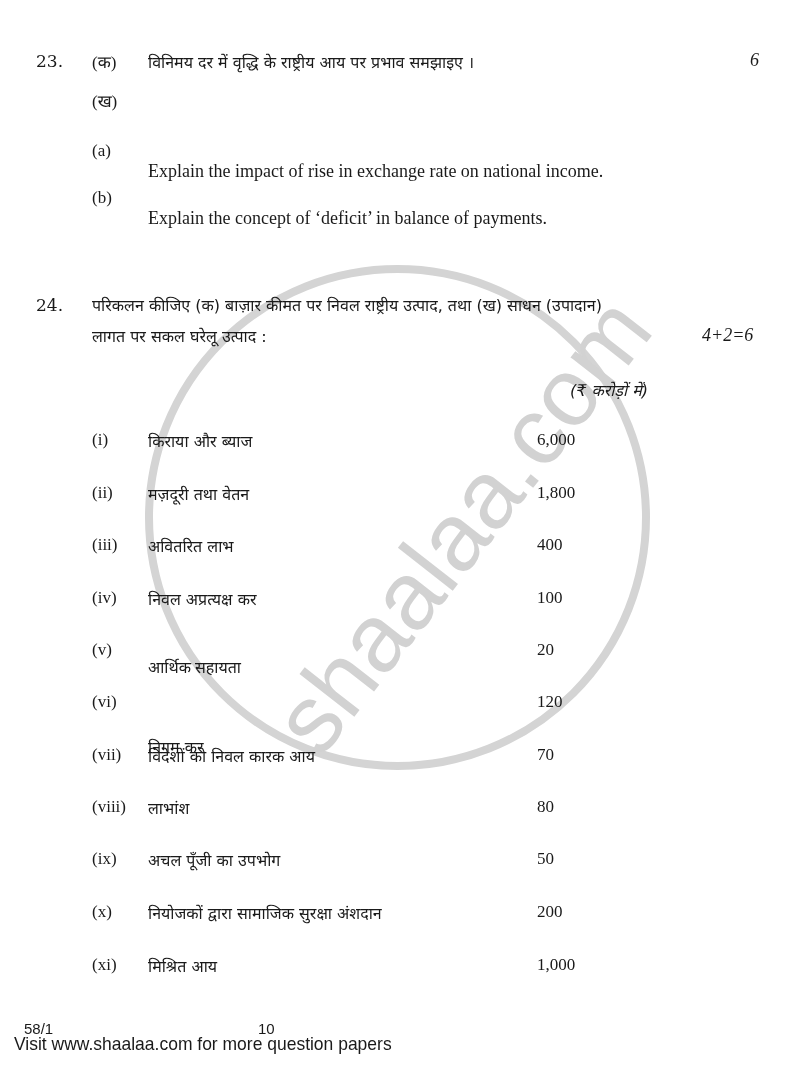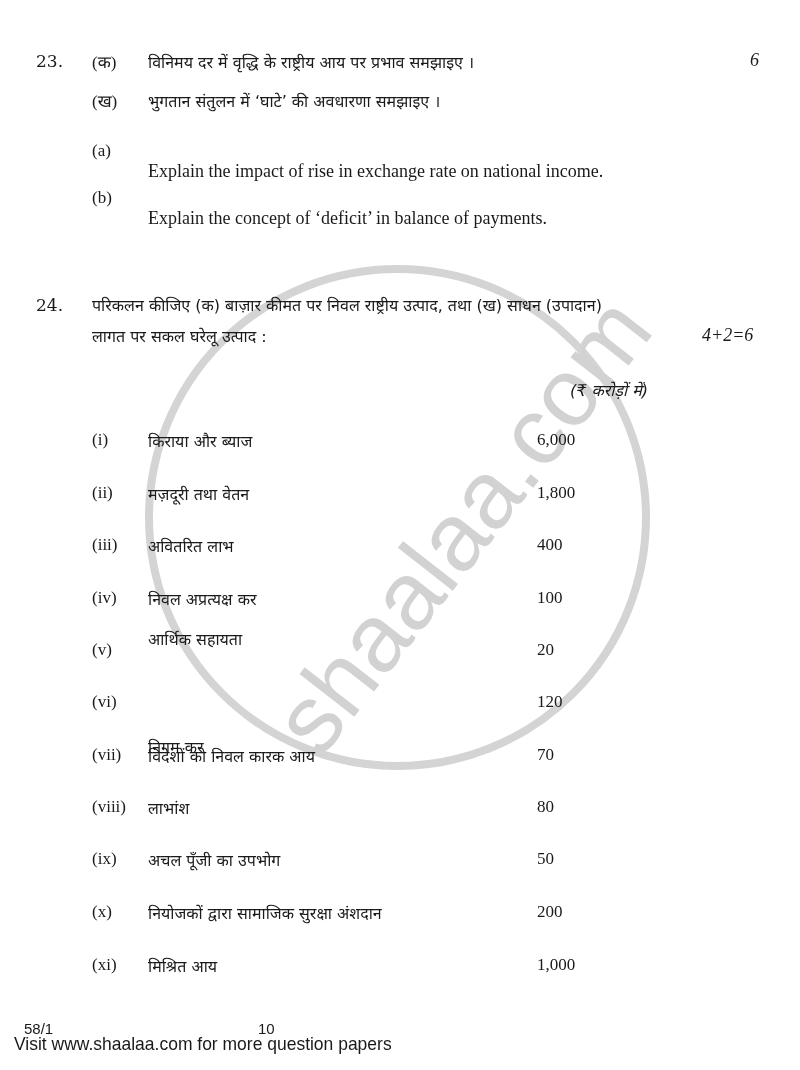--- a/index.html
+++ b/index.html
@@ -34,21 +34,20 @@
   <div class="wm-text abs">shaalaa.com</div>
 </div>
 
 <div class="layer">
   <span class="abs qnum" style="left:36px;top:51px;">23.</span>
   <span class="abs lbl" style="left:92px;top:50px;">(क)</span>
   <span class="abs hi" style="left:148px;top:51px;">विनिमय दर में वृद्धि के राष्ट्रीय आय पर प्रभाव समझाइए ।</span>
   <span class="abs marks" style="left:750px;top:50px;">6</span>
 
   <span class="abs lbl" style="left:92px;top:89px;">(ख)</span>
-  <span class="abs hi" style="left:148px;top:90px;">भुगतान संतुलन में ‘घाटे’ की अवधारणा समझाइए ।</span>
 
   <span class="abs lbl" style="left:92px;top:141px;">(a)</span>
   <span class="abs en" style="left:148px;top:140px;">Explain the impact of rise in exchange rate on national income.</span>
 
   <span class="abs lbl" style="left:92px;top:188px;">(b)</span>
   <span class="abs en" style="left:148px;top:187px;">Explain the concept of ‘deficit’ in balance of payments.</span>
 </div>
 
 <div class="layer">
   <span class="abs qnum" style="left:36px;top:295px;">24.</span>
@@ -73,21 +72,21 @@
       <span class="abs hi" style="left:148px;top:535px;">अवितरित लाभ</span>
       <span class="abs val" style="left:537px;top:535px;">400</span>
     </div>
     <div>
       <span class="abs lbl" style="left:92px;top:588px;">(iv)</span>
       <span class="abs hi" style="left:148px;top:588px;">निवल अप्रत्यक्ष कर</span>
       <span class="abs val" style="left:537px;top:588px;">100</span>
     </div>
     <div>
       <span class="abs lbl" style="left:92px;top:640px;">(v)</span>
-      <span class="abs hi" style="left:148px;top:628px;">आर्थिक सहायता</span>
+      <span class="abs hi" style="left:148px;top:656px;font-family:Liberation Serif, serif;">आर्थिक सहायता</span>
       <span class="abs val" style="left:537px;top:640px;">20</span>
     </div>
     <div>
       <span class="abs lbl" style="left:92px;top:692px;">(vi)</span>
       <span class="abs hi" style="left:148px;top:692px;margin-top:44px;">निगम कर</span>
       <span class="abs val" style="left:537px;top:692px;">120</span>
     </div>
     <div>
       <span class="abs lbl" style="left:92px;top:745px;">(vii)</span>
       <span class="abs hi" style="left:148px;top:745px;">विदेशों को निवल कारक आय</span>

